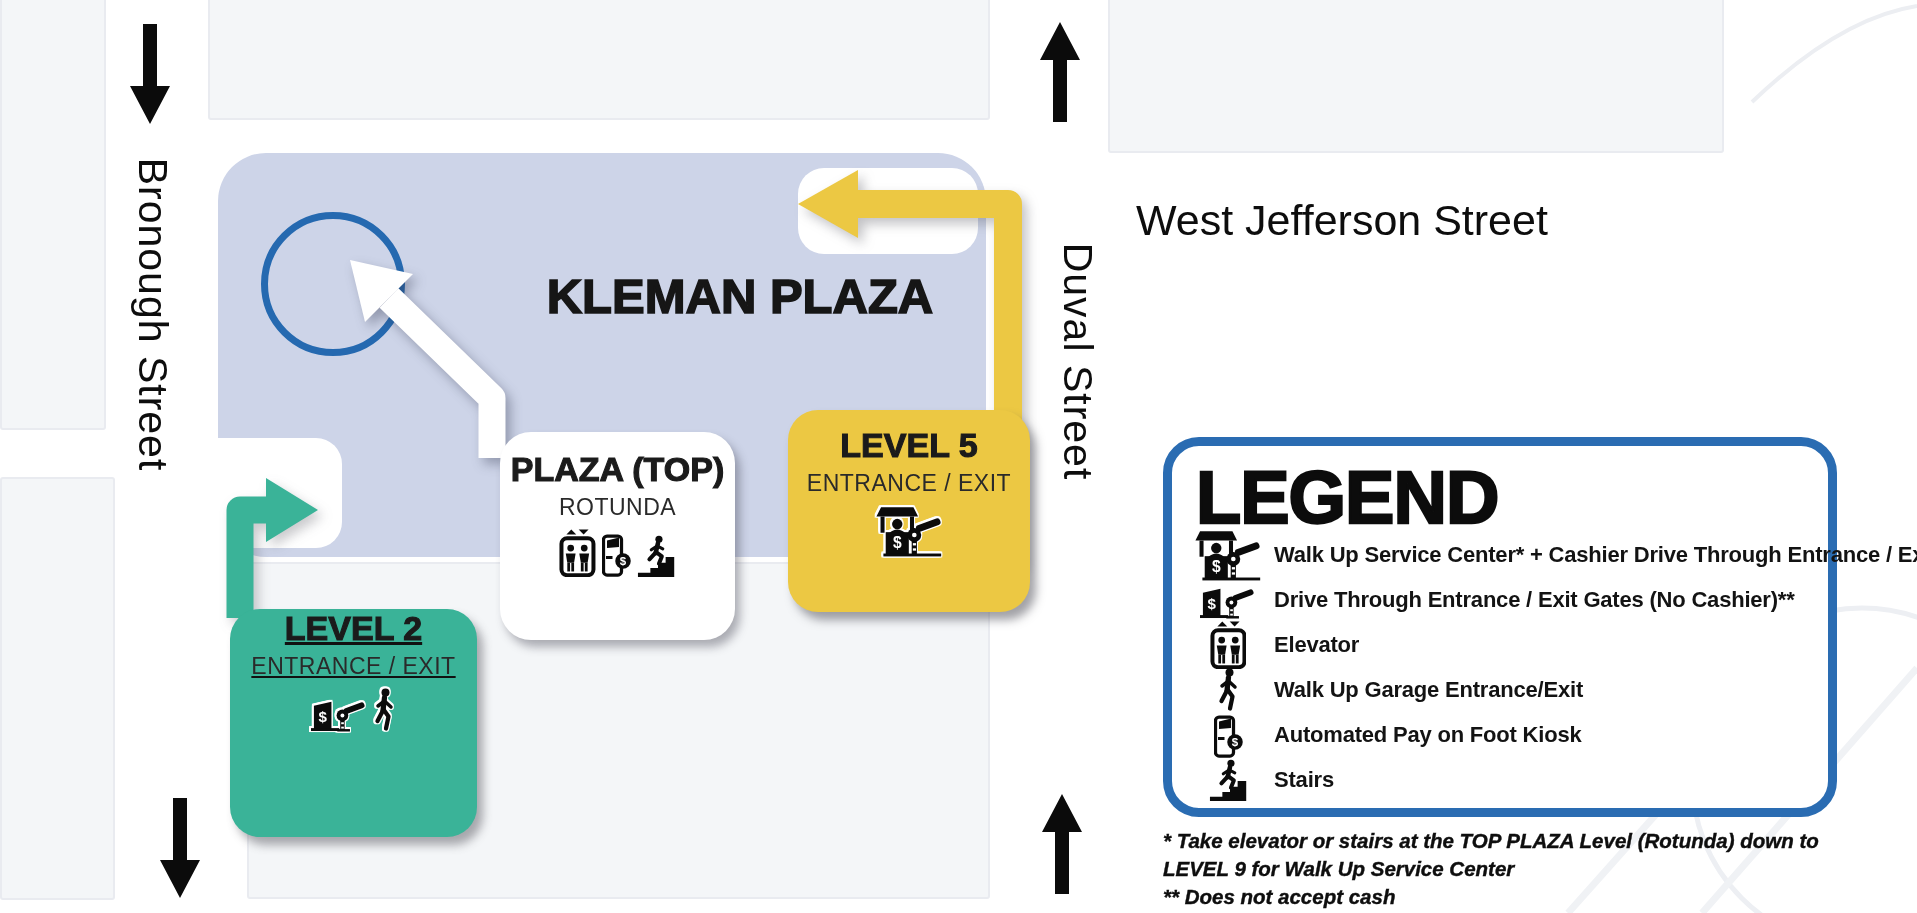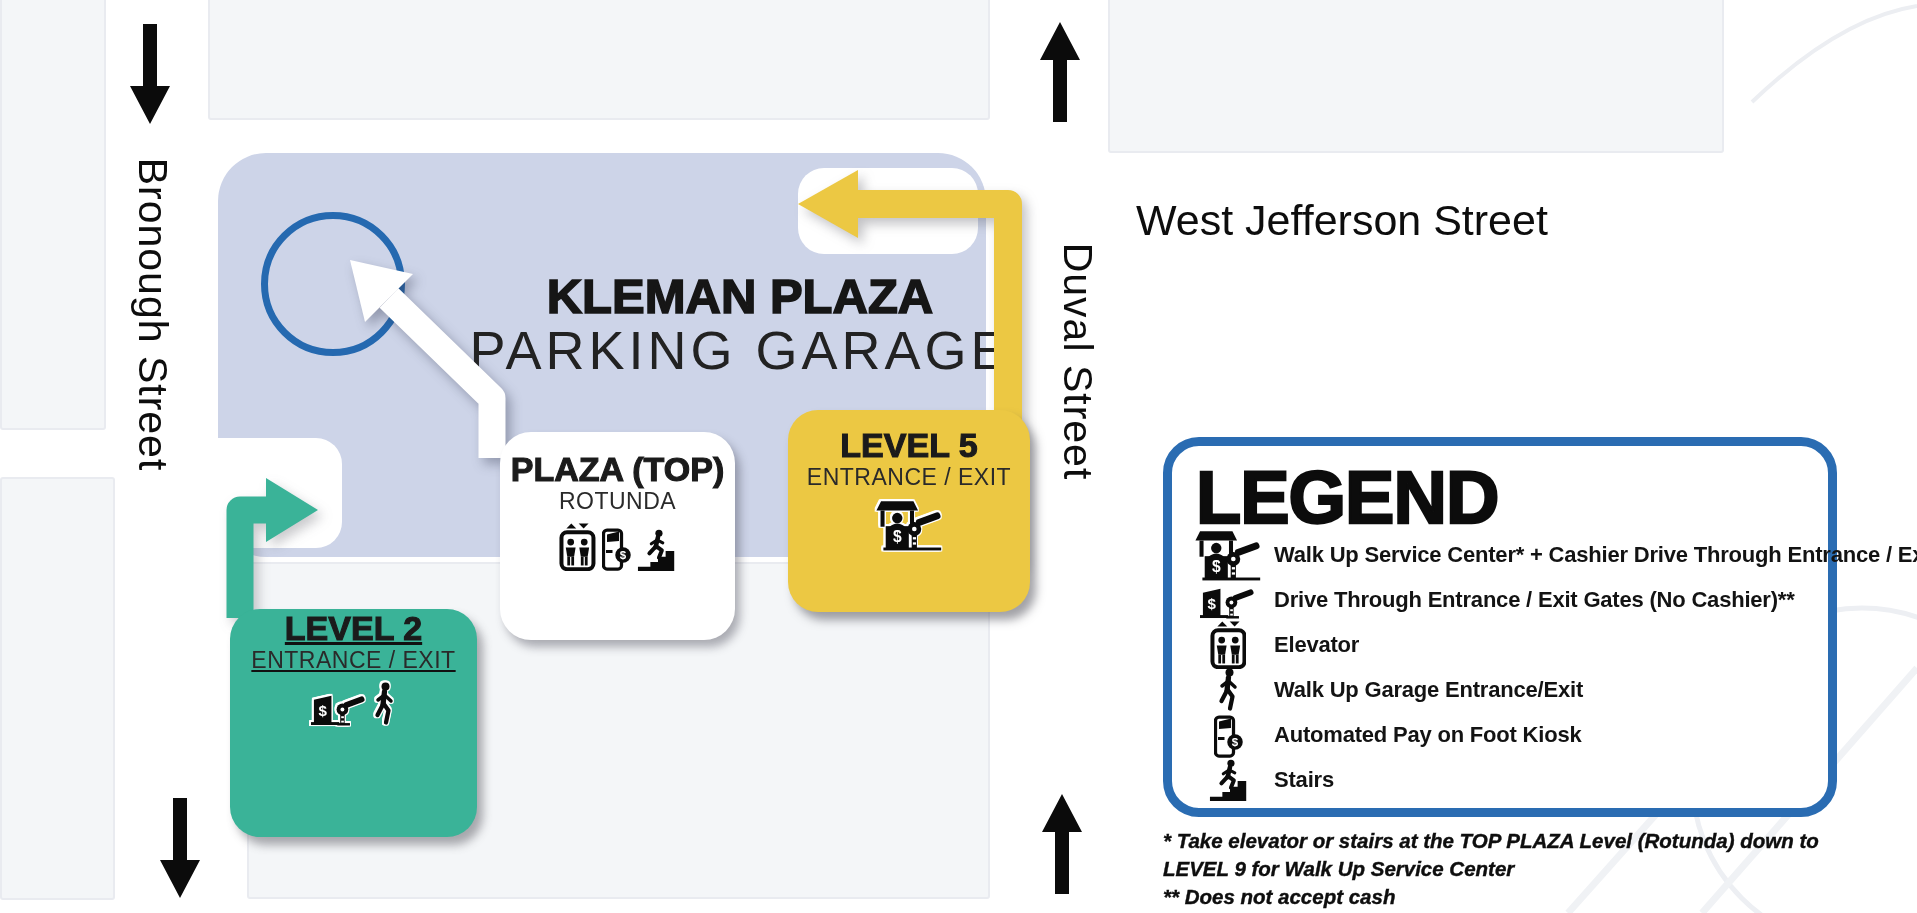--- a/index.html
+++ b/index.html
@@ -25,21 +25,21 @@
   #garage-title .t1{font-size:49px;font-weight:800;color:#161616;-webkit-text-stroke:1.6px #161616;letter-spacing:0;}
   #garage-title .t2{font-size:54px;font-weight:300;color:#222;letter-spacing:4px;margin-top:2px;}
   
   .overlay{position:absolute;left:0;top:0;pointer-events:none;}
   .shadowed-white{filter:drop-shadow(5px 6px 6px rgba(50,55,80,.38));}
   .shadowed-yellow{filter:drop-shadow(5px 6px 6px rgba(80,80,90,.35));}
   .shadowed-teal{filter:drop-shadow(5px 6px 6px rgba(80,80,90,.3));}
   
   .map-box{position:absolute;border-radius:30px;display:flex;flex-direction:column;align-items:center;box-sizing:border-box;}
   .map-box .box-title{font-size:34px;font-weight:800;color:#1b1b1b;-webkit-text-stroke:1.1px #1b1b1b;line-height:38px;}
-  .map-box .box-sub{font-size:23px;font-weight:500;color:#2a2a2a;letter-spacing:.5px;line-height:27px;margin-top:0;}
+  .map-box .box-sub{font-size:23px;font-weight:500;color:#2a2a2a;letter-spacing:.5px;line-height:27px;margin-top:6px;}
   .plaza{left:500px;top:432px;width:235px;height:208px;background:#ffffff;box-shadow:5px 7px 10px rgba(60,60,75,.4);padding-top:18px;border-radius:31px;}
   .l5{left:788px;top:410px;width:242px;height:202px;background:#ecc843;box-shadow:6px 8px 10px rgba(70,70,80,.5);padding-top:16px;align-items:center;}
   .l2{left:230px;top:609px;width:247px;height:228px;background:#3ab398;box-shadow:6px 8px 10px rgba(70,70,80,.45);padding-top:0;text-decoration:underline;}
   .box-icons{display:flex;align-items:flex-end;justify-content:center;gap:6px;margin-top:8px;}
   .plaza .box-icons [data-icon] svg{height:86px;}
   .l5 .box-icons [data-icon] svg{height:92px;}
   .l2 .box-icons [data-icon="drive-gate-icon"] svg{height:72px;}
   .l2 .box-icons [data-icon="walker-icon"] svg{height:80px;}
   .halo{filter:drop-shadow(1.6px 0 0 #fff) drop-shadow(-1.6px 0 0 #fff) drop-shadow(0 1.6px 0 #fff) drop-shadow(0 -1.6px 0 #fff);}
   
@@ -99,21 +99,20 @@
       </svg>
   </div>
 
   <div id="garage"></div>
   <div class="notch-tr"></div>
   <div class="notch-l"></div>
   <div id="rotunda"></div>
 
   <div id="garage-title">
     <div class="t1">KLEMAN PLAZA</div>
-    <div class="t2">PARKING GARAGE</div>
   </div>
 
   <svg class="overlay shadowed-white" width="1917" height="913" viewBox="0 0 1917 913">
     <path d="M492,458 L492,398 L389,298" stroke="#ffffff" stroke-width="27" fill="none" stroke-linejoin="round"></path>
     <polygon points="350,260 413,274 365,322" fill="#ffffff"></polygon>
   </svg>
 
   <svg class="overlay shadowed-yellow" width="1917" height="913" viewBox="0 0 1917 913">
     <path d="M1008,565 L1008,204 L858,204" stroke="#ecc843" stroke-width="28" fill="none" stroke-linejoin="round"></path>
     <polygon points="858,170 858,238 798,204" fill="#ecc843"></polygon>

